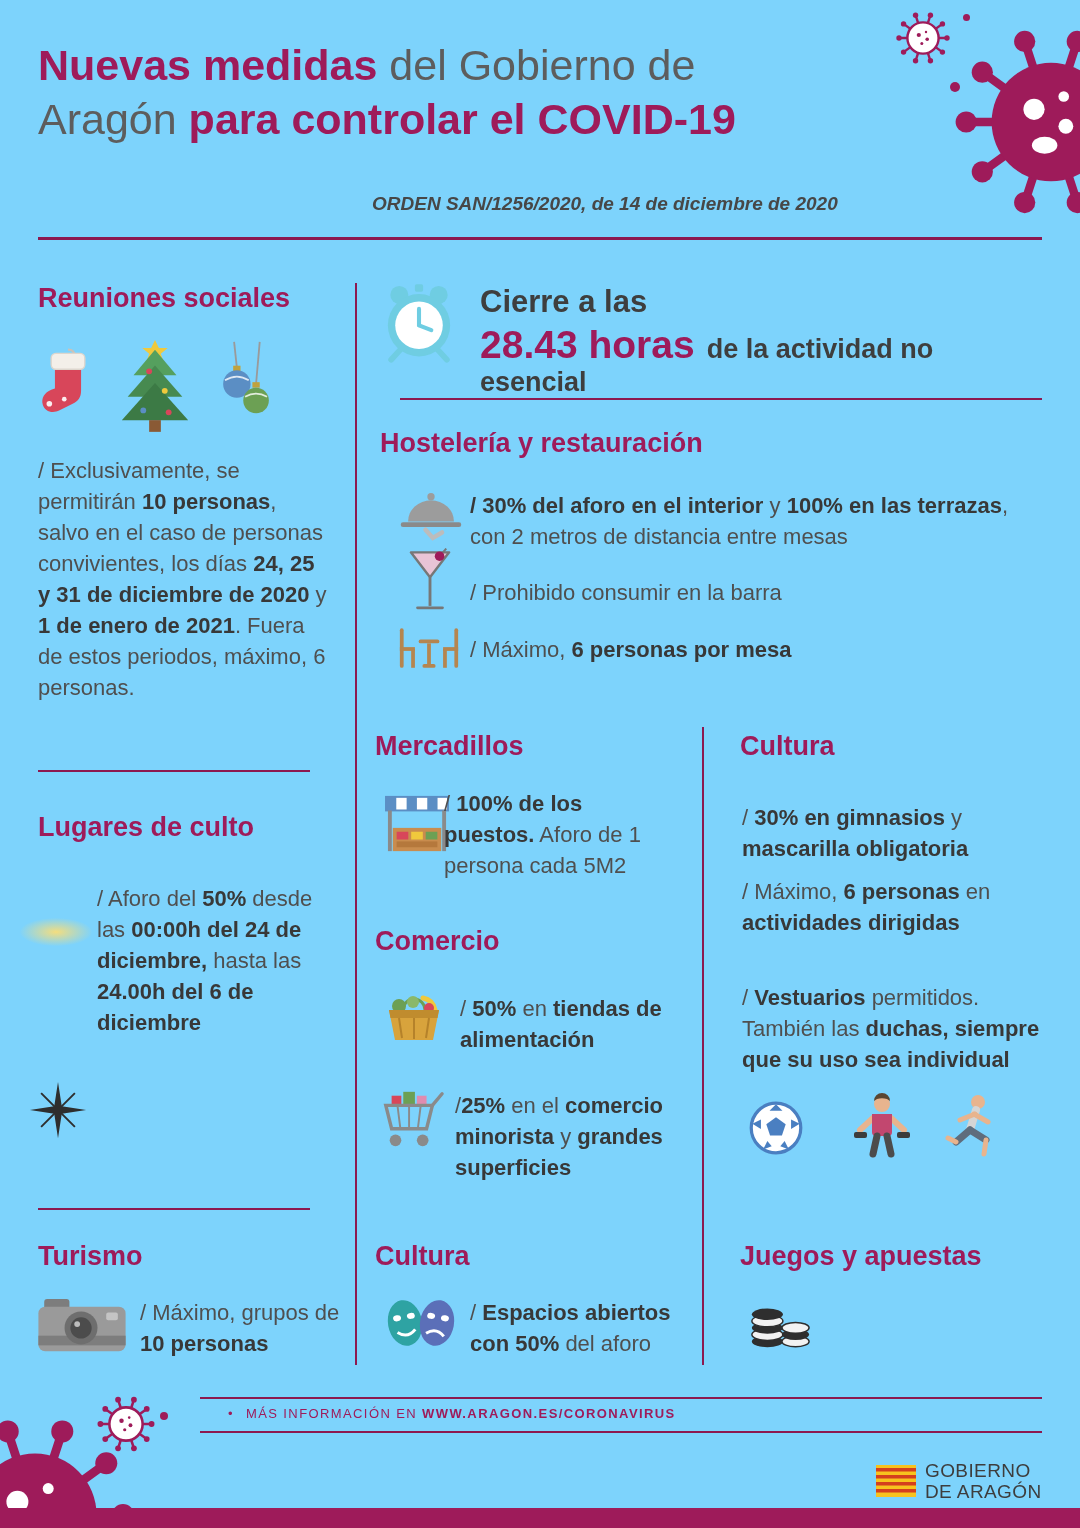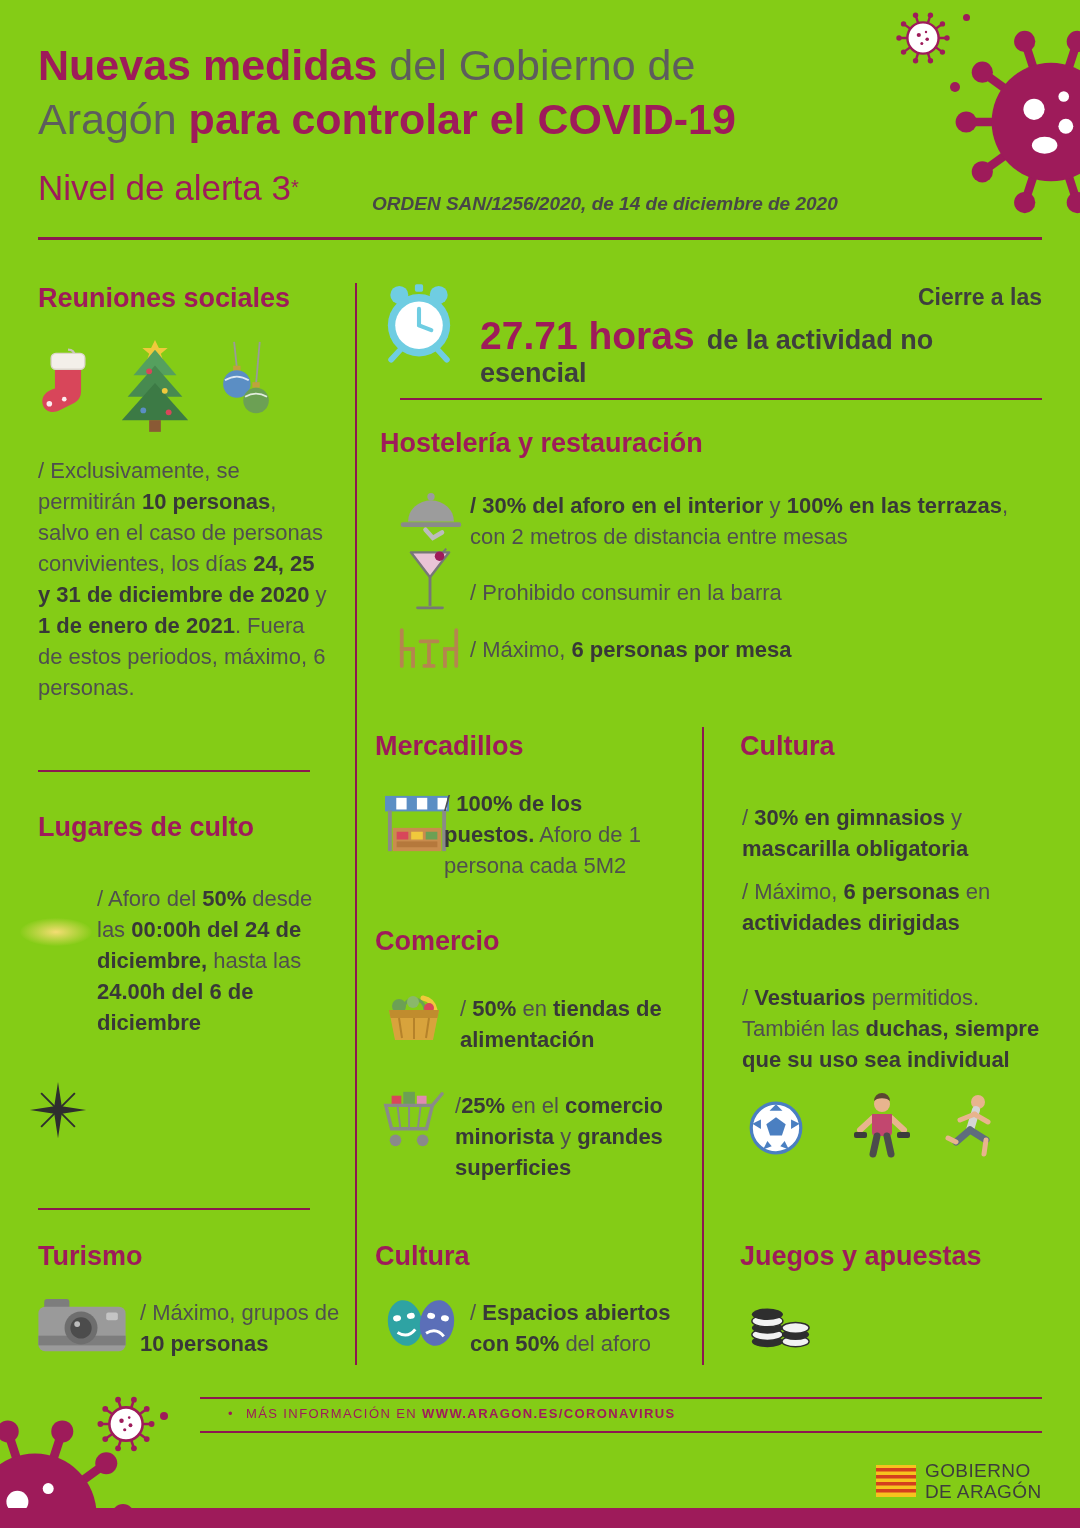--- a/index.html
+++ b/index.html
@@ -2,36 +2,36 @@
 <html style="--brand: #9e1b5a; --brand-dark: #8c1950; --text: #4f4f4f; --text-bold: #383838; --title-gray: #5d5d5d; --clock-blue: #6fcde2;"><head>
 <meta charset="utf-8">
 <title>Infografía COVID-19 Aragón</title>
 <style>
   :root{
     --brand:#9e1b5a; --brand-dark:#8c1950; --text:#4f4f4f; --text-bold:#383838;
     --title-gray:#5d5d5d; --clock-blue:#6fcde2;
   }
   *{margin:0;padding:0;box-sizing:border-box;}
   body{background:#ffffff;font-family:"Liberation Sans","DejaVu Sans",sans-serif;}
-  .page{position:relative;width:1080px;height:1528px;margin:0 auto;background:#84cc16;overflow:hidden;}
+  .page{position:relative;width:1080px;height:1528px;margin:0 auto;background:#7dd3fc;overflow:hidden;}
   .abs{position:absolute;}
   .b{font-weight:700;color:var(--text-bold);}
   .title{font-size:43px;line-height:54px;}
   .t-brand{color:var(--brand);font-weight:700;}
   .t-gray{color:var(--title-gray);font-weight:400;}
   .alert-text{font-size:35px;color:var(--brand);font-weight:400;}
   .alert-sup{font-size:20px;color:var(--brand);vertical-align:super;}
   .order{font-size:19px;font-style:italic;font-weight:700;color:#474747;}
   .heading{font-size:27px;font-weight:700;color:var(--brand);}
   .body-text{font-size:22px;line-height:31px;color:var(--text);}
   .hline{background:var(--brand-dark);}
   .hline2{height:2px;background:var(--brand-dark);}
   .vline{width:2px;background:var(--brand-dark);}
   .dot{background:var(--brand);border-radius:50%;}
-  .curfew-intro{font-size:23px;font-weight:700;color:#3e3e3e;margin-bottom:3px;text-align:right;}
+  .curfew-intro{font-size:31px;font-weight:700;color:#3e3e3e;margin-bottom:3px;}
   .curfew-time{font-size:39px;font-weight:700;color:var(--brand);}
   .curfew-scope{font-size:27px;font-weight:700;color:#3e3e3e;margin-left:12px;}
   .icon-brand{color:var(--brand);}
   .icon-blue{color:var(--clock-blue);}
   .glow{width:72px;height:28px;border-radius:50%;
         background:radial-gradient(ellipse at center, rgba(250,222,120,0.95), rgba(250,222,120,0) 72%);}
   .footer-info{font-size:13px;letter-spacing:1.4px;color:var(--brand);font-weight:400;white-space:nowrap;}
   .f-url{font-weight:700;color:var(--brand);text-decoration:none;}
   .f-bullet{margin-right:12px;}
   .logo{display:flex;align-items:center;gap:9px;}
@@ -114,23 +114,20 @@
           <circle cx="57" cy="52" r="3.5"></circle>
         <ellipse cx="47" cy="61" rx="6" ry="4"></ellipse>
           <circle cx="56" cy="38" r="2.5"></circle>
       </g>
     </svg>
   </div>
 
   <div class="abs title" style="left:38px;top:38px;width:860px">
     <span class="t-brand">Nuevas medidas</span><span class="t-gray"> del Gobierno de</span><br>
     <span class="t-gray">Aragón </span><span class="t-brand">para controlar el COVID-19</span>
-  </div>
-  <div class="abs" style="left:38px;top:168px">
-    <span class="alert-text">Nivel de alerta 3</span><span class="alert-sup">*</span>
   </div>
   <div class="abs order" style="left:372px;top:193px">ORDEN SAN/1256/2020, de 14 de diciembre de 2020</div>
   <div class="abs hline" style="left:38px;top:237px;width:1004px;height:3px"></div>
 
   <div class="abs vline" style="left:355px;top:283px;height:1082px"></div>
   <div class="abs vline" style="left:702px;top:727px;height:638px"></div>
 
   <div class="abs heading" style="left:38px;top:283px">Reuniones sociales</div>
   <div class="abs xmas-row" style="left:40px;top:335px;width:272px">
     <span style="width:56px;height:80px;margin-top:12px;display:block">
@@ -207,21 +204,21 @@
       <line x1="73" y1="84" x2="84" y2="96" stroke="currentColor" stroke-width="7" stroke-linecap="round"></line>
       <rect x="45" y="4" width="10" height="9" rx="2" fill="currentColor"></rect>
       <circle cx="50" cy="54" r="38" fill="currentColor"></circle>
       <circle cx="50" cy="54" r="29" fill="#ffffff"></circle>
       <line x1="50" y1="54" x2="50" y2="34" stroke="currentColor" stroke-width="5" stroke-linecap="round"></line>
       <line x1="50" y1="54" x2="65" y2="60" stroke="currentColor" stroke-width="5" stroke-linecap="round"></line>
     </svg>
   </div>
   <div class="abs" style="left:480px;top:284px;width:562px">
     <div class="curfew-intro">Cierre a las</div>
-    <div><span class="curfew-time">27.71 horas</span><span class="curfew-scope">de la actividad no esencial</span></div>
+    <div><span class="curfew-time">28.43 horas</span><span class="curfew-scope">de la actividad no esencial</span></div>
   </div>
   <div class="abs hline2" style="left:400px;top:398px;width:642px"></div>
 
   <div class="abs heading" style="left:380px;top:428px">Hostelería y restauración</div>
   <div class="abs" style="left:398px;top:488px;width:66px;height:54px">
     <svg viewBox="0 0 72 58" width="100%" height="100%">
       <circle cx="36" cy="9" r="4" fill="#9c9c9c"></circle>
       <path d="M11 36 a25 23 0 0 1 50 0 Z" fill="#9c9c9c"></path>
       <rect x="3" y="37" width="66" height="5" rx="2.5" fill="#8a8a8a"></rect>
       <path d="M30 45 l8 9 l10 -6" stroke="#bcbcbc" stroke-width="5" fill="none" stroke-linecap="round"></path>

